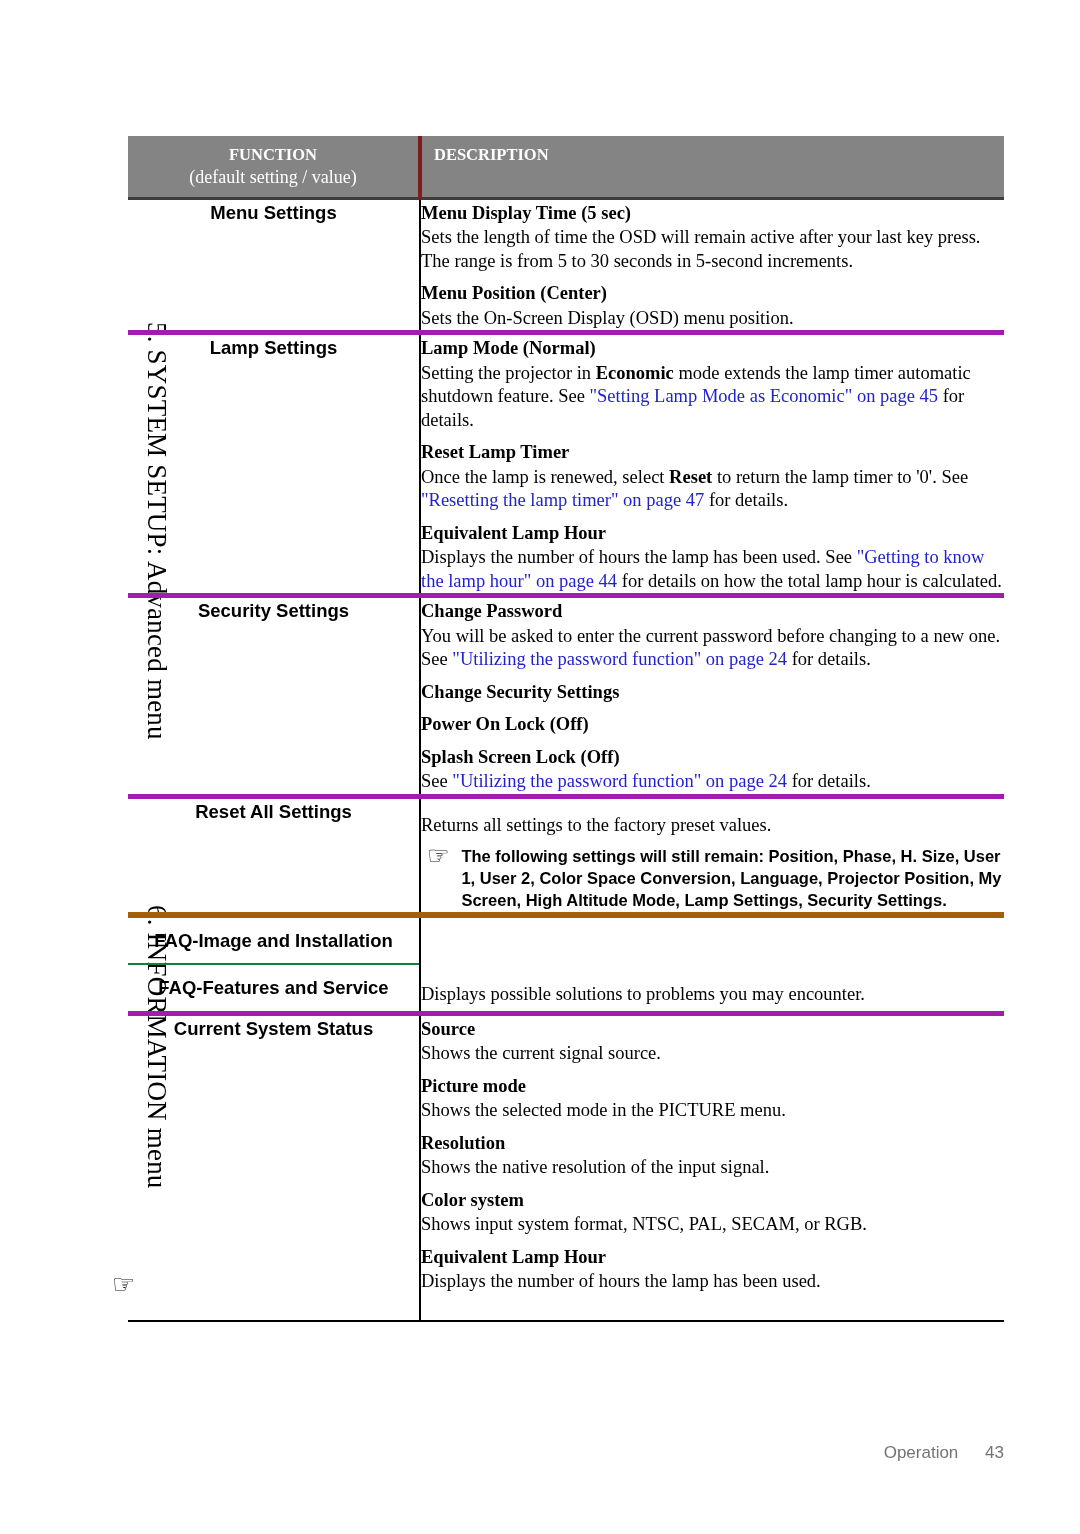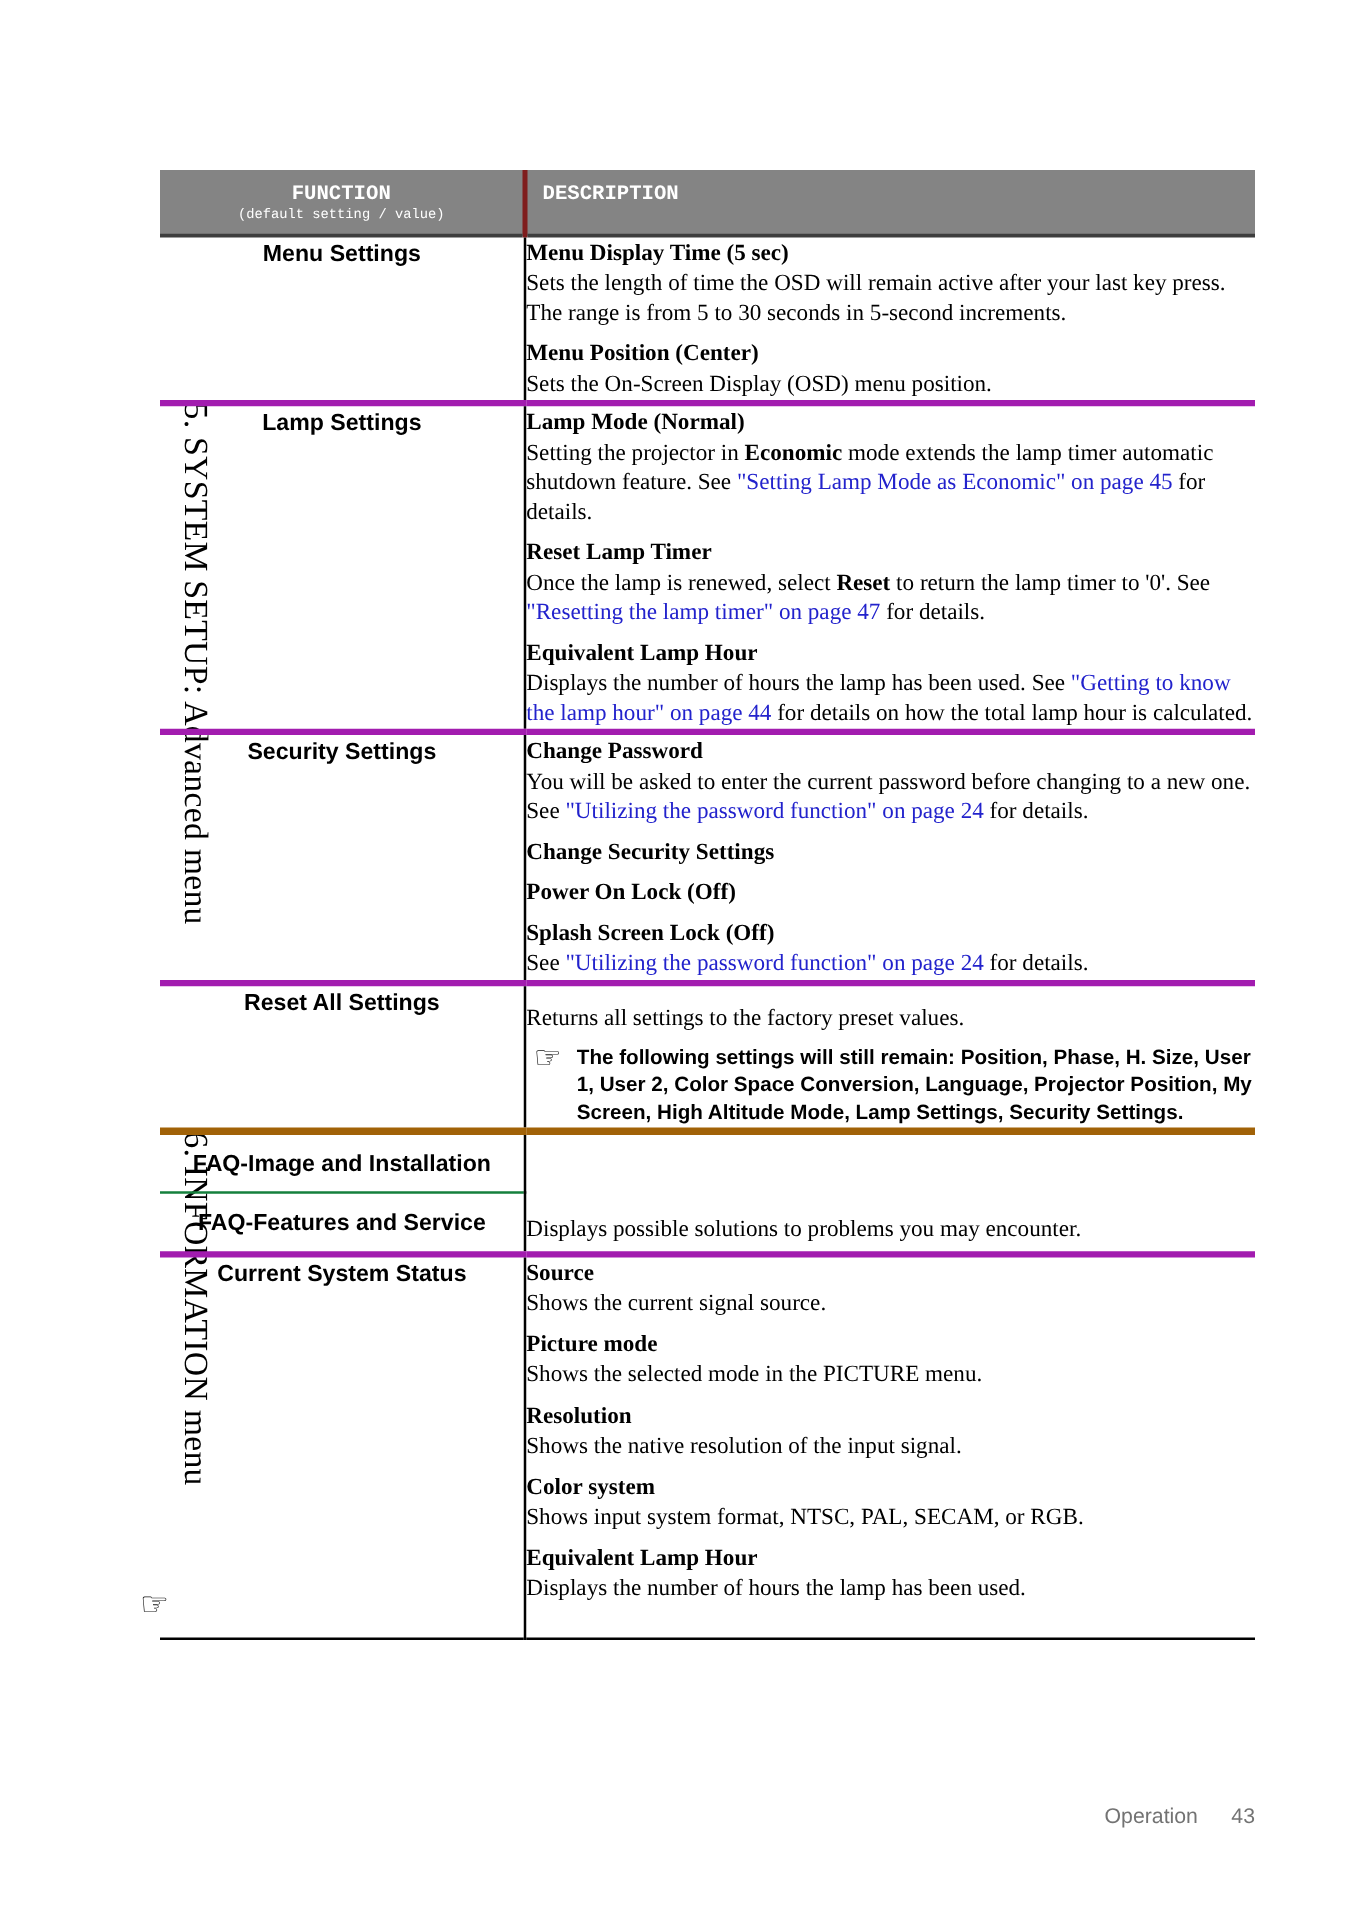--- a/index.html
+++ b/index.html
@@ -45,32 +45,32 @@
     width: 876px;
     border-collapse: collapse;
     table-layout: fixed;
   }
   .tbl td, .tbl th { vertical-align: top; padding: 0; }
 
   
   .hdr-row td {
     background: #848484;
     color: #ffffff;
-    font-family: Liberation Mono, monospace;
+    font-family: Liberation Serif, serif;
     font-weight: bold;
     font-size: 16.5px;
     padding: 9px 0 9px 0;
     border-bottom: 3px solid #3d3d3d;
   }
   .hdr-func  { width: 292px; text-align: center; }
   .hdr-desc  { padding-left: 12px !important; border-left: 4px solid #7f1d1d; margin-top: 41px; }
   .hdr-sub {
     display: block;
     font-weight: normal;
-    font-size: 11px;
+    font-size: 18px;
     margin-top: 2px;
   }
 
   
   .c-func {
     width: 292px;
     font-family: "Liberation Sans", "DejaVu Sans", sans-serif;
     font-weight: bold;
     font-size: 18.5px;
     line-height: 1.38;

